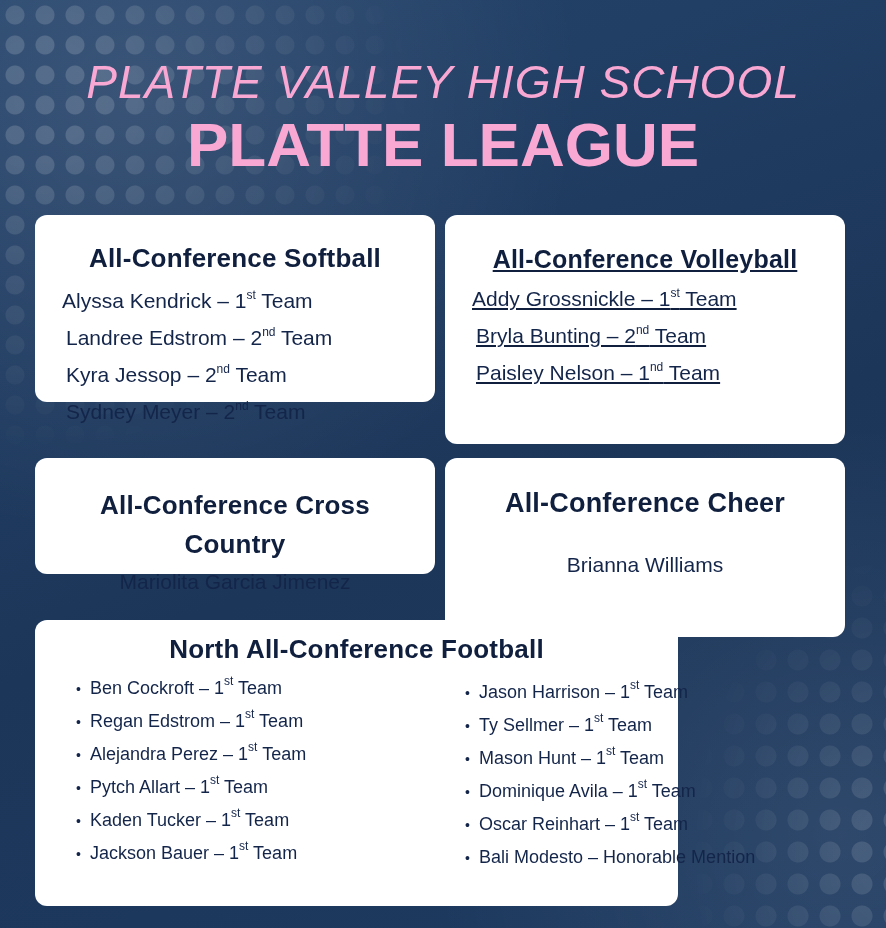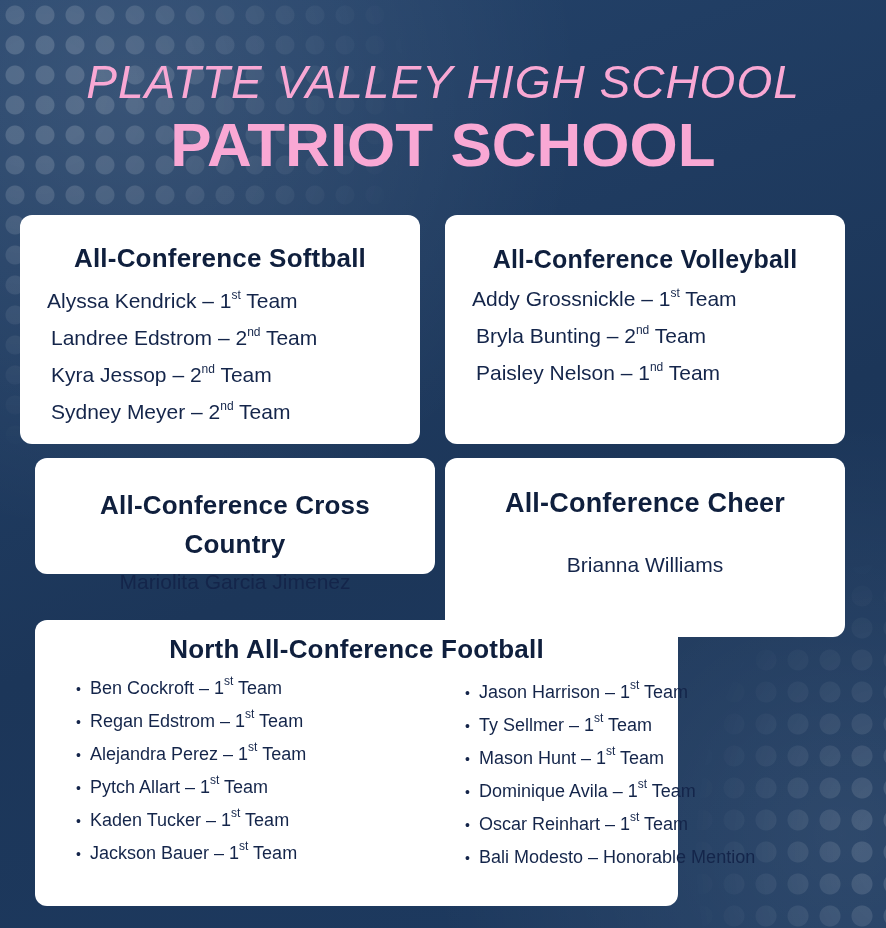--- a/index.html
+++ b/index.html
@@ -53,34 +53,34 @@
   </style>
 </head>
 <body>
 
 <div class="bg"></div>
 <div class="dots"></div>
 <div class="dots2"></div>
 
 <div class="header">
   <div class="school">PLATTE VALLEY HIGH SCHOOL</div>
-  <div class="league">PATRIOT SCHOOL</div>
+  <div class="league">PLATTE LEAGUE</div>
 </div>
 
-<div class="card" style="left:20px; top:215px; width:400px; height:229px; padding-top:28px;">
+<div class="card" style="left:35px; top:215px; width:400px; height:187px; padding-top:28px;">
   <h2>All-Conference Softball</h2>
   <div style="margin-top:8px;">
     <div class="line" style="margin-left:27px; height:37px; line-height:37px;"><span>Alyssa Kendrick – 1</span><sup>st</sup><span> Team</span></div>
     <div class="line" style="margin-left:31px; height:37px; line-height:37px;"><span>Landree Edstrom – 2</span><sup>nd</sup><span> Team</span></div>
     <div class="line" style="margin-left:31px; height:37px; line-height:37px;"><span>Kyra Jessop – 2</span><sup>nd</sup><span> Team</span></div>
     <div class="line" style="margin-left:31px; height:37px; line-height:37px;"><span>Sydney Meyer – 2</span><sup>nd</sup><span> Team</span></div>
   </div>
 </div>
 
-<div class="card" style="left:445px; top:215px; width:400px; height:229px; padding-top:30px;">
+<div class="card" style="left:445px; top:215px; width:400px; height:229px; padding-top:30px;text-decoration:underline;">
   <h2 style="font-size:25px;">All-Conference Volleyball</h2>
   <div style="margin-top:6px;">
     <div class="line" style="margin-left:27px; height:37px; line-height:37px;"><span>Addy Grossnickle – 1</span><sup>st</sup><span> Team</span></div>
     <div class="line" style="margin-left:31px; height:37px; line-height:37px;"><span>Bryla Bunting – 2</span><sup>nd</sup><span> Team</span></div>
     <div class="line" style="margin-left:31px; height:37px; line-height:37px;"><span>Paisley Nelson – 1</span><sup>nd</sup><span> Team</span></div>
   </div>
 </div>
 
 <div class="card" style="left:35px; top:458px; width:400px; height:116px; padding-top:28px; text-align:center;">
   <h2 style="line-height:39px;">All-Conference Cross</h2>

